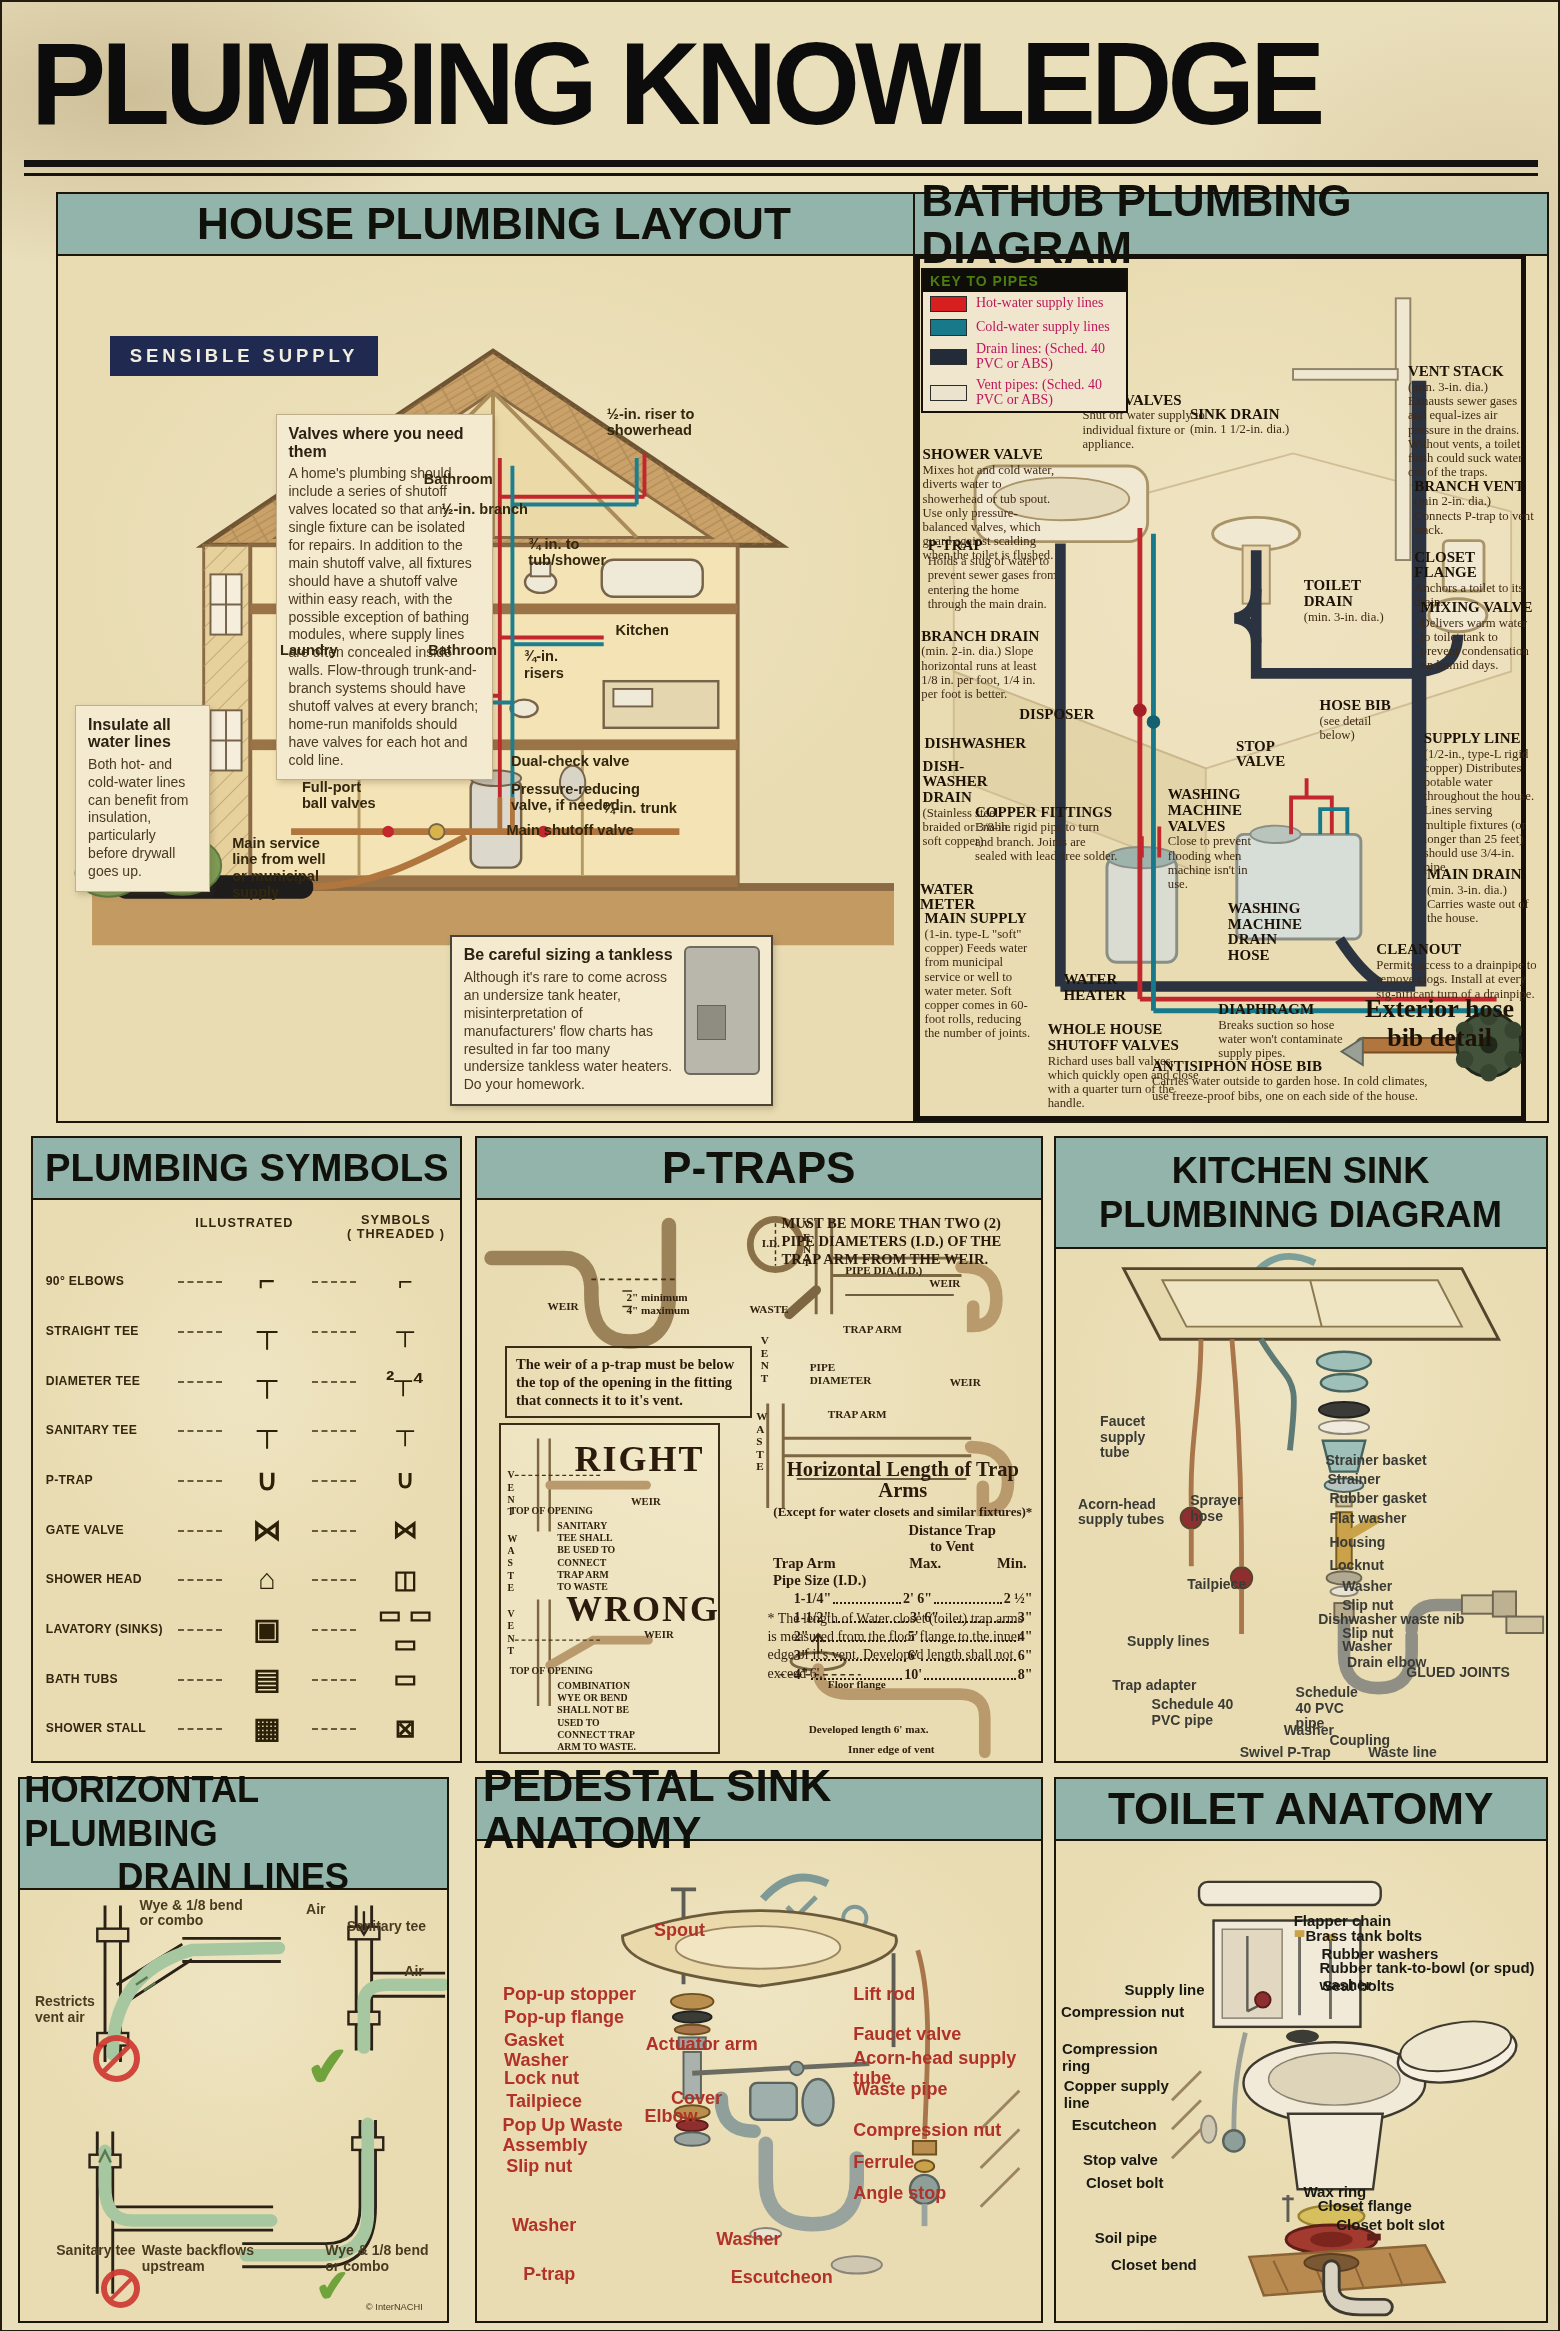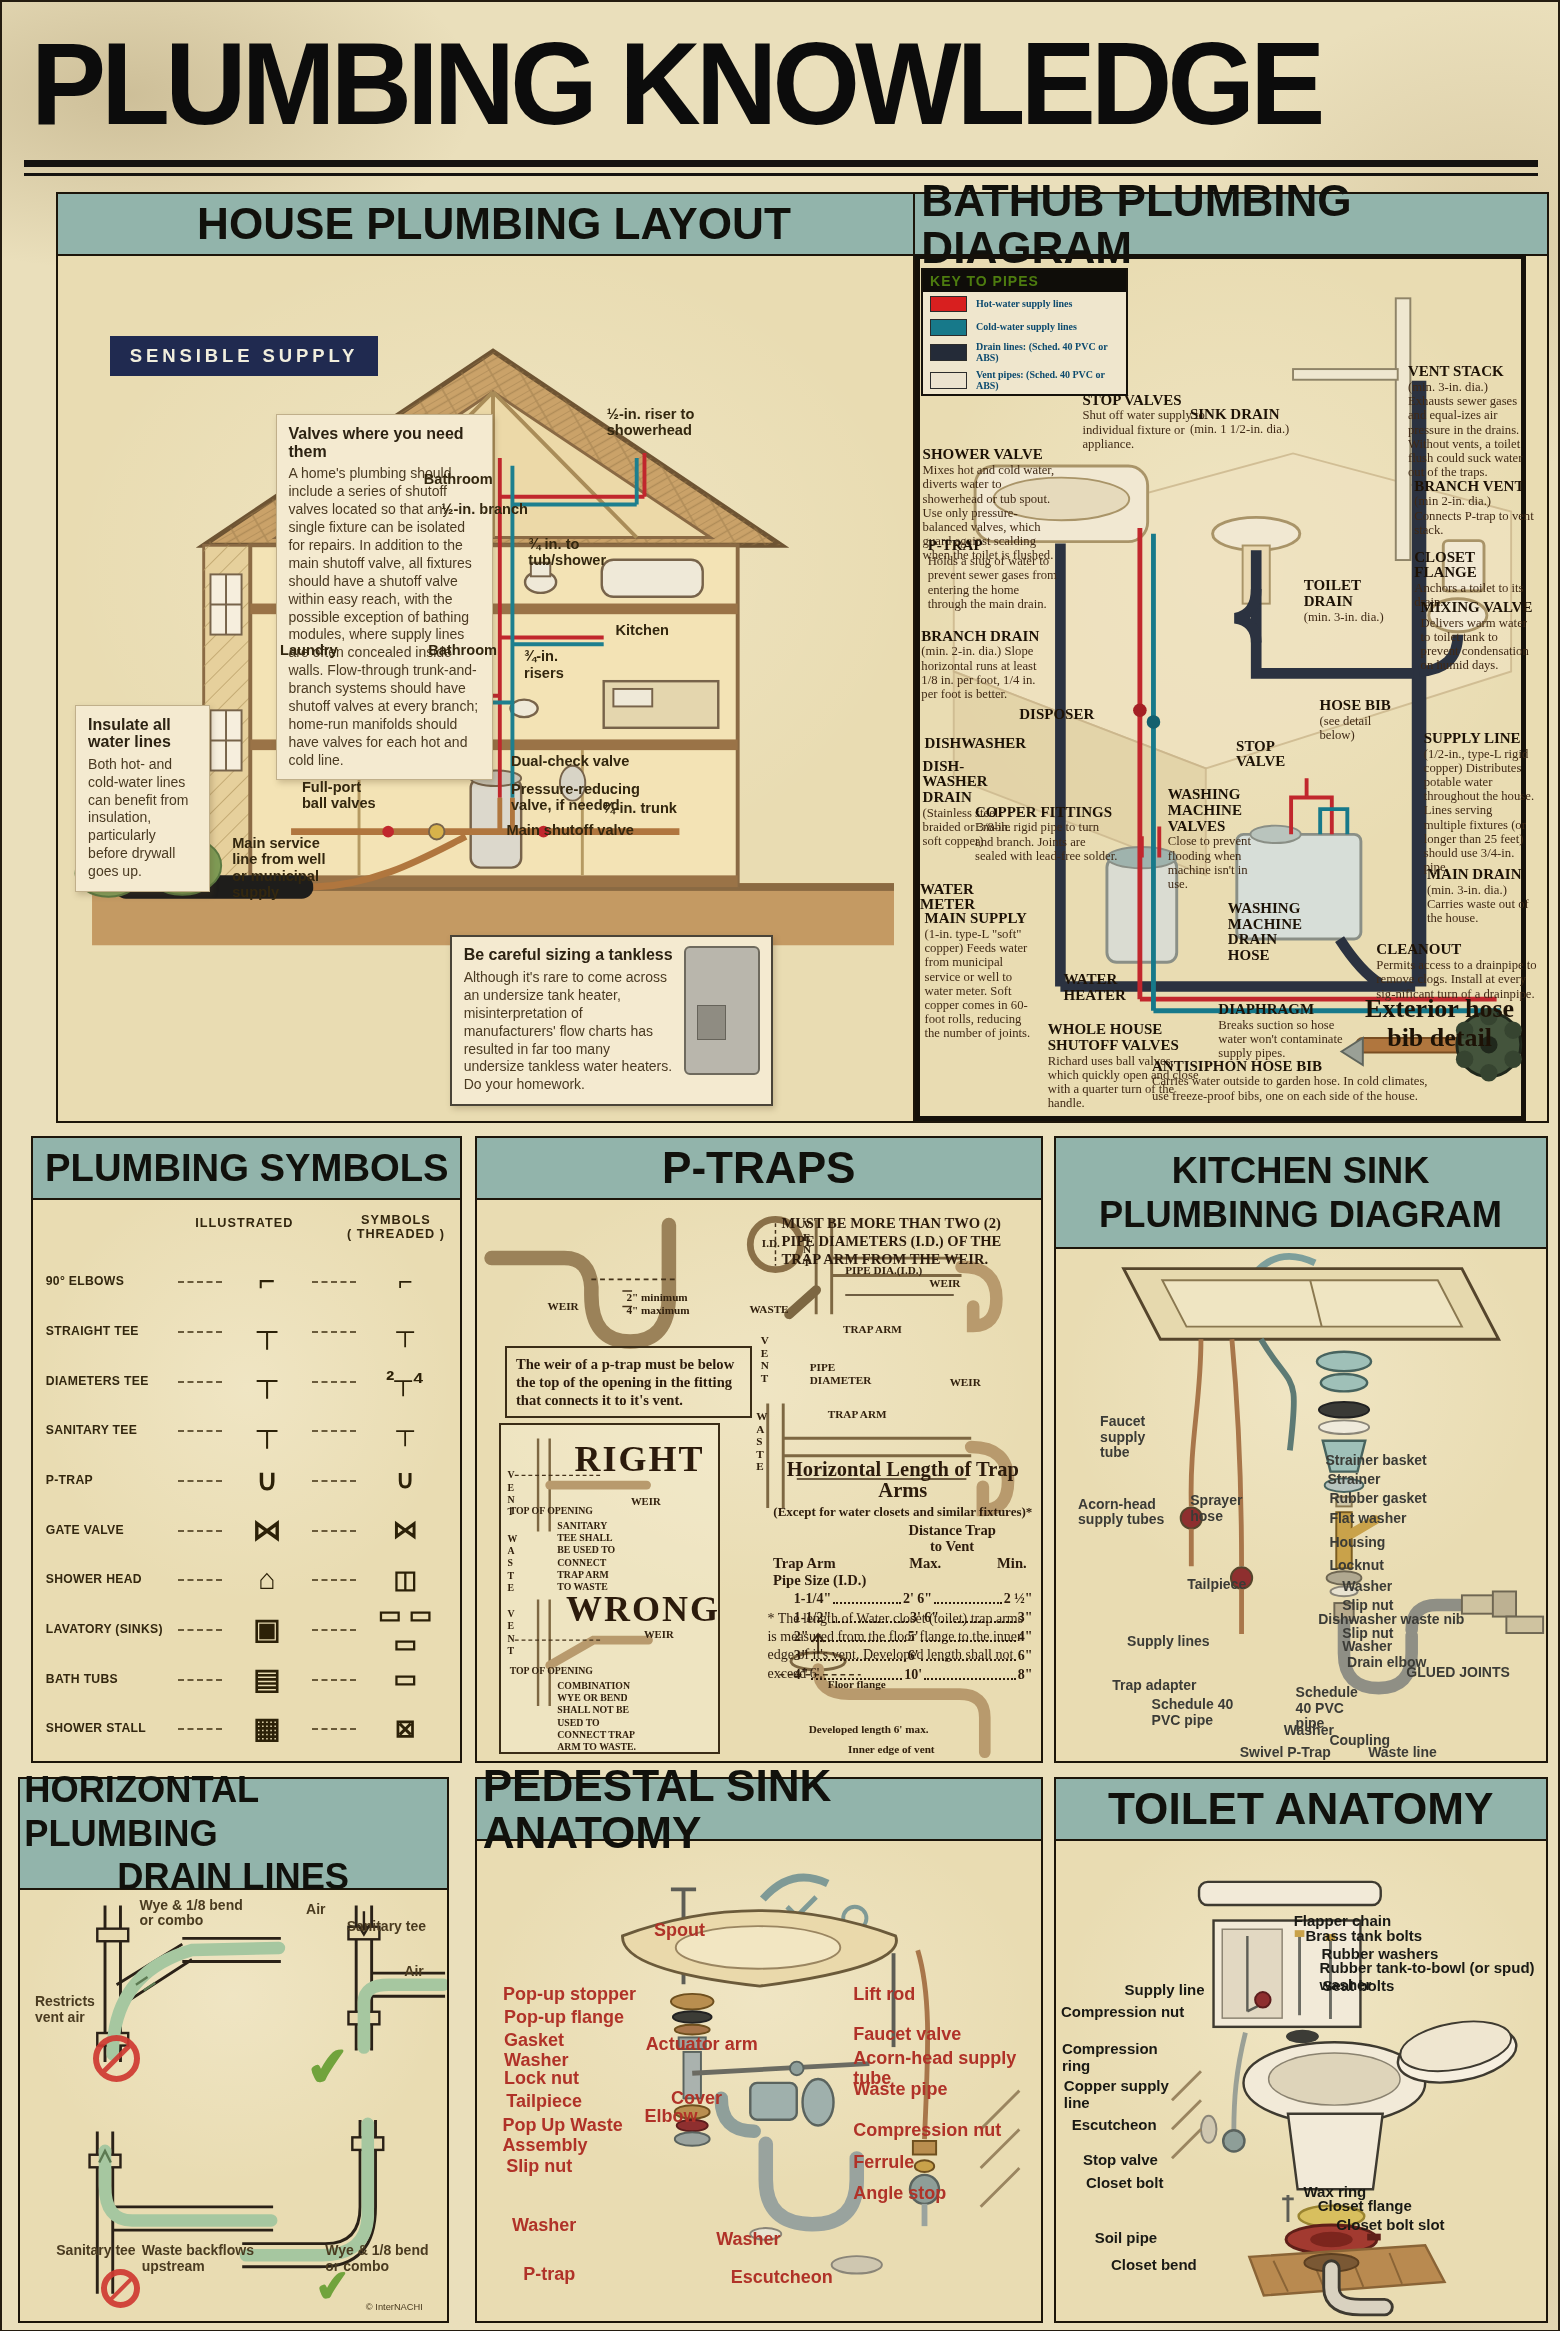--- a/index.html
+++ b/index.html
@@ -40,21 +40,21 @@
   .heater-pic{flex:none;width:72px;height:125px;background:#b9b6ac;border:2px solid #6e6a5e;border-radius:5.9px;position:relative;}
   .heater-pic:after{content:"";position:absolute;left:11.7px;top:57px;width:27px;height:33px;background:#8f8c82;border:1px solid #66635a;}
 
   
   .p-bath .panel-body{border-top:none;}
   .bath-frame{position:absolute;inset:0 21.5px 0 0;border:5.9px solid #15110a;}
   .keybox{position:absolute;left:1%;top:1.6%;width:203px;background:#efe6cd;border:2px solid #15110a;z-index:5;}
   .keybox-h{background:#0f0d09;color:#4d7c0f;font-weight:bold;font-size:14px;padding:2.9px 6.8px;letter-spacing:1px;}
   .keyrow{display:flex;align-items:center;gap:8.8px;padding:3.9px 6.8px 2.9px;}
   .keyswatch{width:35px;height:14.6px;border:1px solid #2c2c2c;flex:none;}
-  .keylabel{font-family:"Liberation Serif",serif;font-size:10px;color:#0c4a6e;line-height:1.05;font-weight:bold;}
+  .keylabel{font-family:"Liberation Serif",serif;font-size:14px;color:#be185d;line-height:1.05;font-weight:normal;}
   .lblk{position:absolute;font-family:"Liberation Serif",serif;color:#241709;z-index:4;}
   .lblk-h{font-weight:bold;font-size:15px;line-height:1.05;color:#1d1206;}
   .lblk-s{font-size:12.7px;line-height:1.12;color:#402a16;}
   .hose-caption{position:absolute;font-family:"Liberation Serif",serif;font-weight:bold;font-size:26px;
     color:#1d1206;text-align:center;line-height:1.1;white-space:pre-line;z-index:4;}
 
   
   .sym-col-h{position:absolute;font-size:12.7px;font-weight:bold;color:#33270f;letter-spacing:1px;text-align:center;white-space:pre-line;}
   .sym-rows{position:absolute;left:3%;right:3%;top:11%;bottom:2%;display:flex;flex-direction:column;justify-content:space-between;}
   .sym-row{display:flex;align-items:center;height:43px;}
@@ -475,21 +475,21 @@
 
           <div class="sym-row">
             <span class="sym-name">STRAIGHT TEE</span>
             <span class="sym-lead"></span>
             <span class="sym-glyph">┬</span>
             <span class="sym-lead"></span>
             <span class="sym-glyph sm">┬</span>
           </div>
 
           <div class="sym-row">
-            <span class="sym-name">DIAMETERS TEE</span>
+            <span class="sym-name">DIAMETER TEE</span>
             <span class="sym-lead"></span>
             <span class="sym-glyph">┬</span>
             <span class="sym-lead"></span>
             <span class="sym-glyph sm">²┬⁴</span>
           </div>
 
           <div class="sym-row">
             <span class="sym-name">SANITARY TEE</span>
             <span class="sym-lead"></span>
             <span class="sym-glyph">┬</span>

